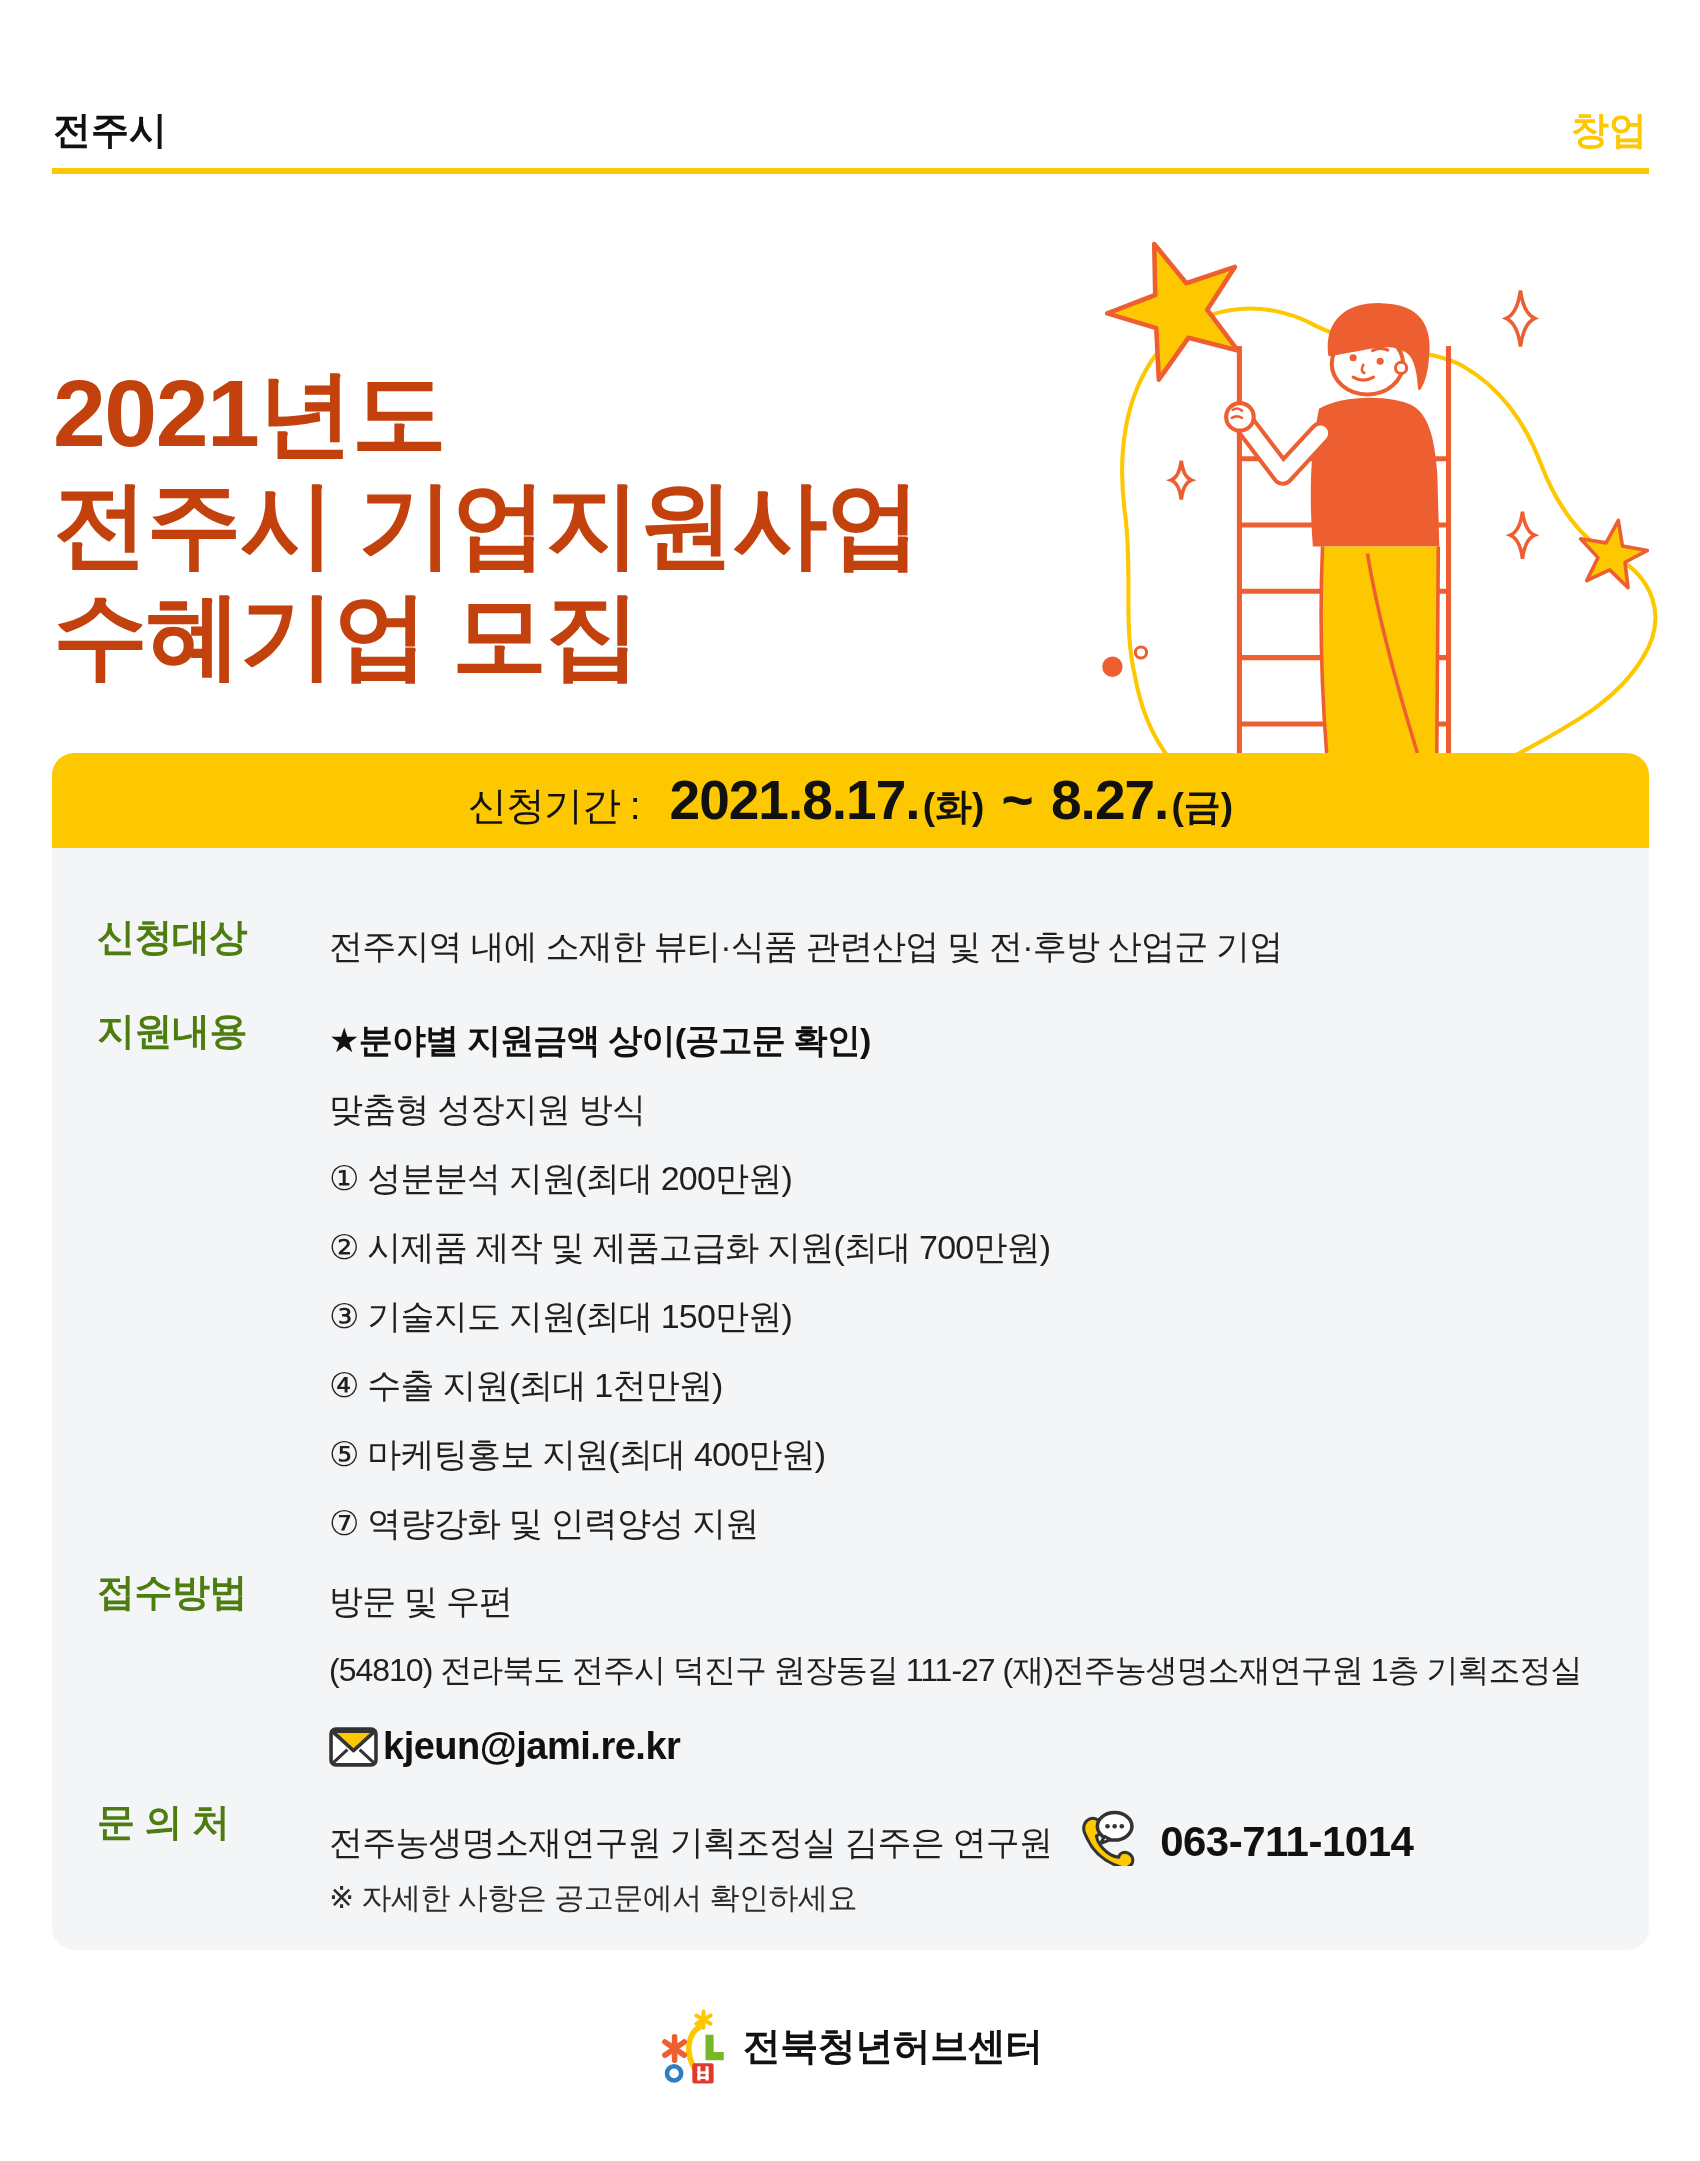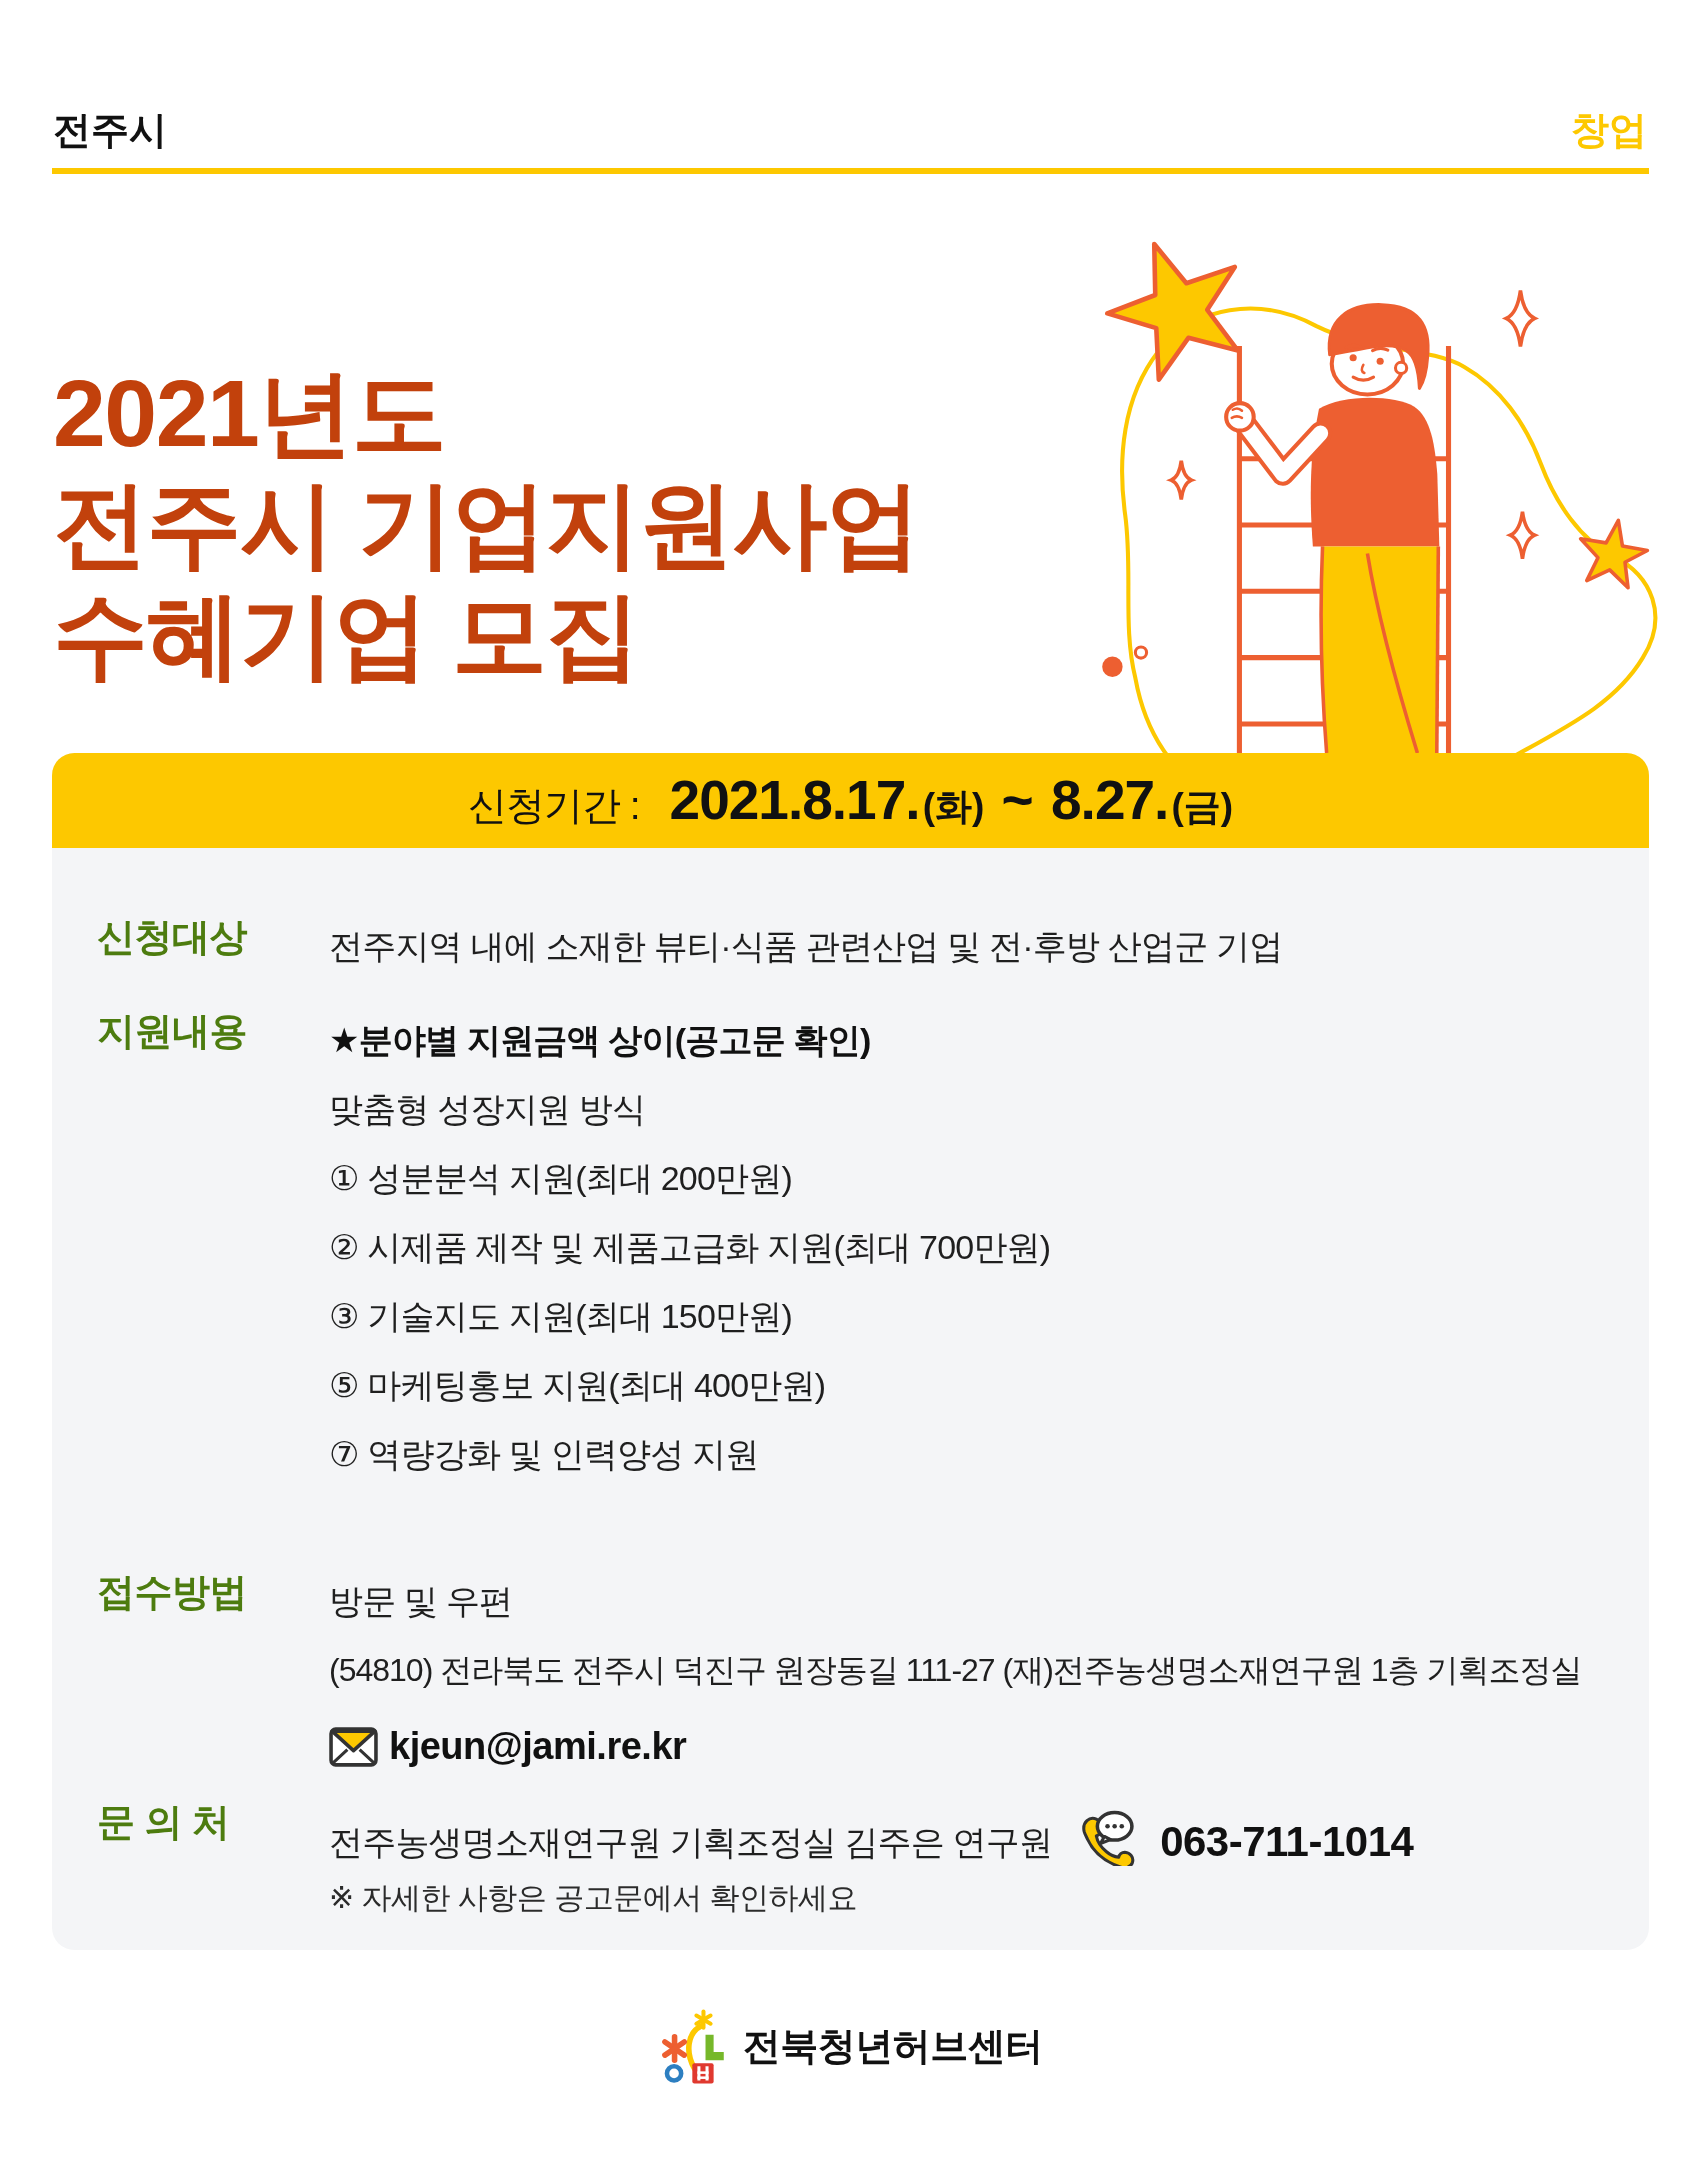--- a/index.html
+++ b/index.html
@@ -26,21 +26,21 @@
   .b-date{font-size:55px;font-weight:800;letter-spacing:-1px;}
   .b-day{font-size:37px;font-weight:800;margin-left:3.1px;}
   .b-tilde{font-size:55px;font-weight:800;margin:0 17.3px;}
 
   .row{position:absolute;left:0;width:100%;}
   .row-label{position:absolute;left:45px;top:0;font-size:38px;font-weight:800;color:#4d7c0f;letter-spacing:-0.5px;white-space:nowrap;}
   .row-body{position:absolute;left:277px;top:0;font-size:34px;font-weight:400;color:#1f1f1f;letter-spacing:-0.8px;white-space:nowrap;}
   .line{line-height:69px;height:69px;white-space:nowrap;}
   .strong-line{font-weight:700;color:#111;}
   .addr{font-size:32px;letter-spacing:-1px;}
-  .email-line{display:flex;align-items:center;gap:11px;margin-top:7.1px;height:69px;}
+  .email-line{display:flex;align-items:center;gap:5px;margin-top:7.1px;height:69px;}
   .email-text{font-size:38px;font-weight:700;color:#111;letter-spacing:-0.5px;}
   .contact-line{display:flex;align-items:flex-end;gap:24px;height:69px;}
   .contact-person{font-size:34px;font-weight:400;letter-spacing:-0.8px;}
   .phone-number{font-size:42px;font-weight:800;color:#111;letter-spacing:-0.5px;}
   .note-line{margin-top:12.2px;font-size:30px;font-weight:400;color:#2b2b2b;letter-spacing:-0.5px;white-space:nowrap;}
 
   
   .footer{position:absolute;left:50%;top:2008px;transform:translateX(-50%);display:flex;align-items:center;gap:13.3px;}
   .footer-text{font-size:38px;font-weight:800;color:#111;white-space:nowrap;letter-spacing:-0.5px;}
 
@@ -150,20 +150,21 @@
     </div>
 
     <div class="row" style="top:253px;">
       <div class="row-label">지원내용</div>
       <div class="row-body">
         <div class="line strong-line">★분야별 지원금액 상이(공고문 확인)</div>
         <div class="line">맞춤형 성장지원 방식</div>
         <div class="line">① 성분분석 지원(최대 200만원)</div>
         <div class="line">② 시제품 제작 및 제품고급화 지원(최대 700만원)</div>
         <div class="line">③ 기술지도 지원(최대 150만원)</div>
+        <div class="line">④ 수출 지원(최대 1천만원)</div>
         <div class="line">⑤ 마케팅홍보 지원(최대 400만원)</div>
         <div class="line">⑦ 역량강화 및 인력양성 지원</div>
       </div>
     </div>
 
     <div class="row" style="top:814px;">
       <div class="row-label">접수방법</div>
       <div class="row-body">
         <div class="line">방문 및 우편</div>
         <div class="line addr">(54810) 전라북도 전주시 덕진구 원장동길 111-27 (재)전주농생명소재연구원 1층 기획조정실</div>

